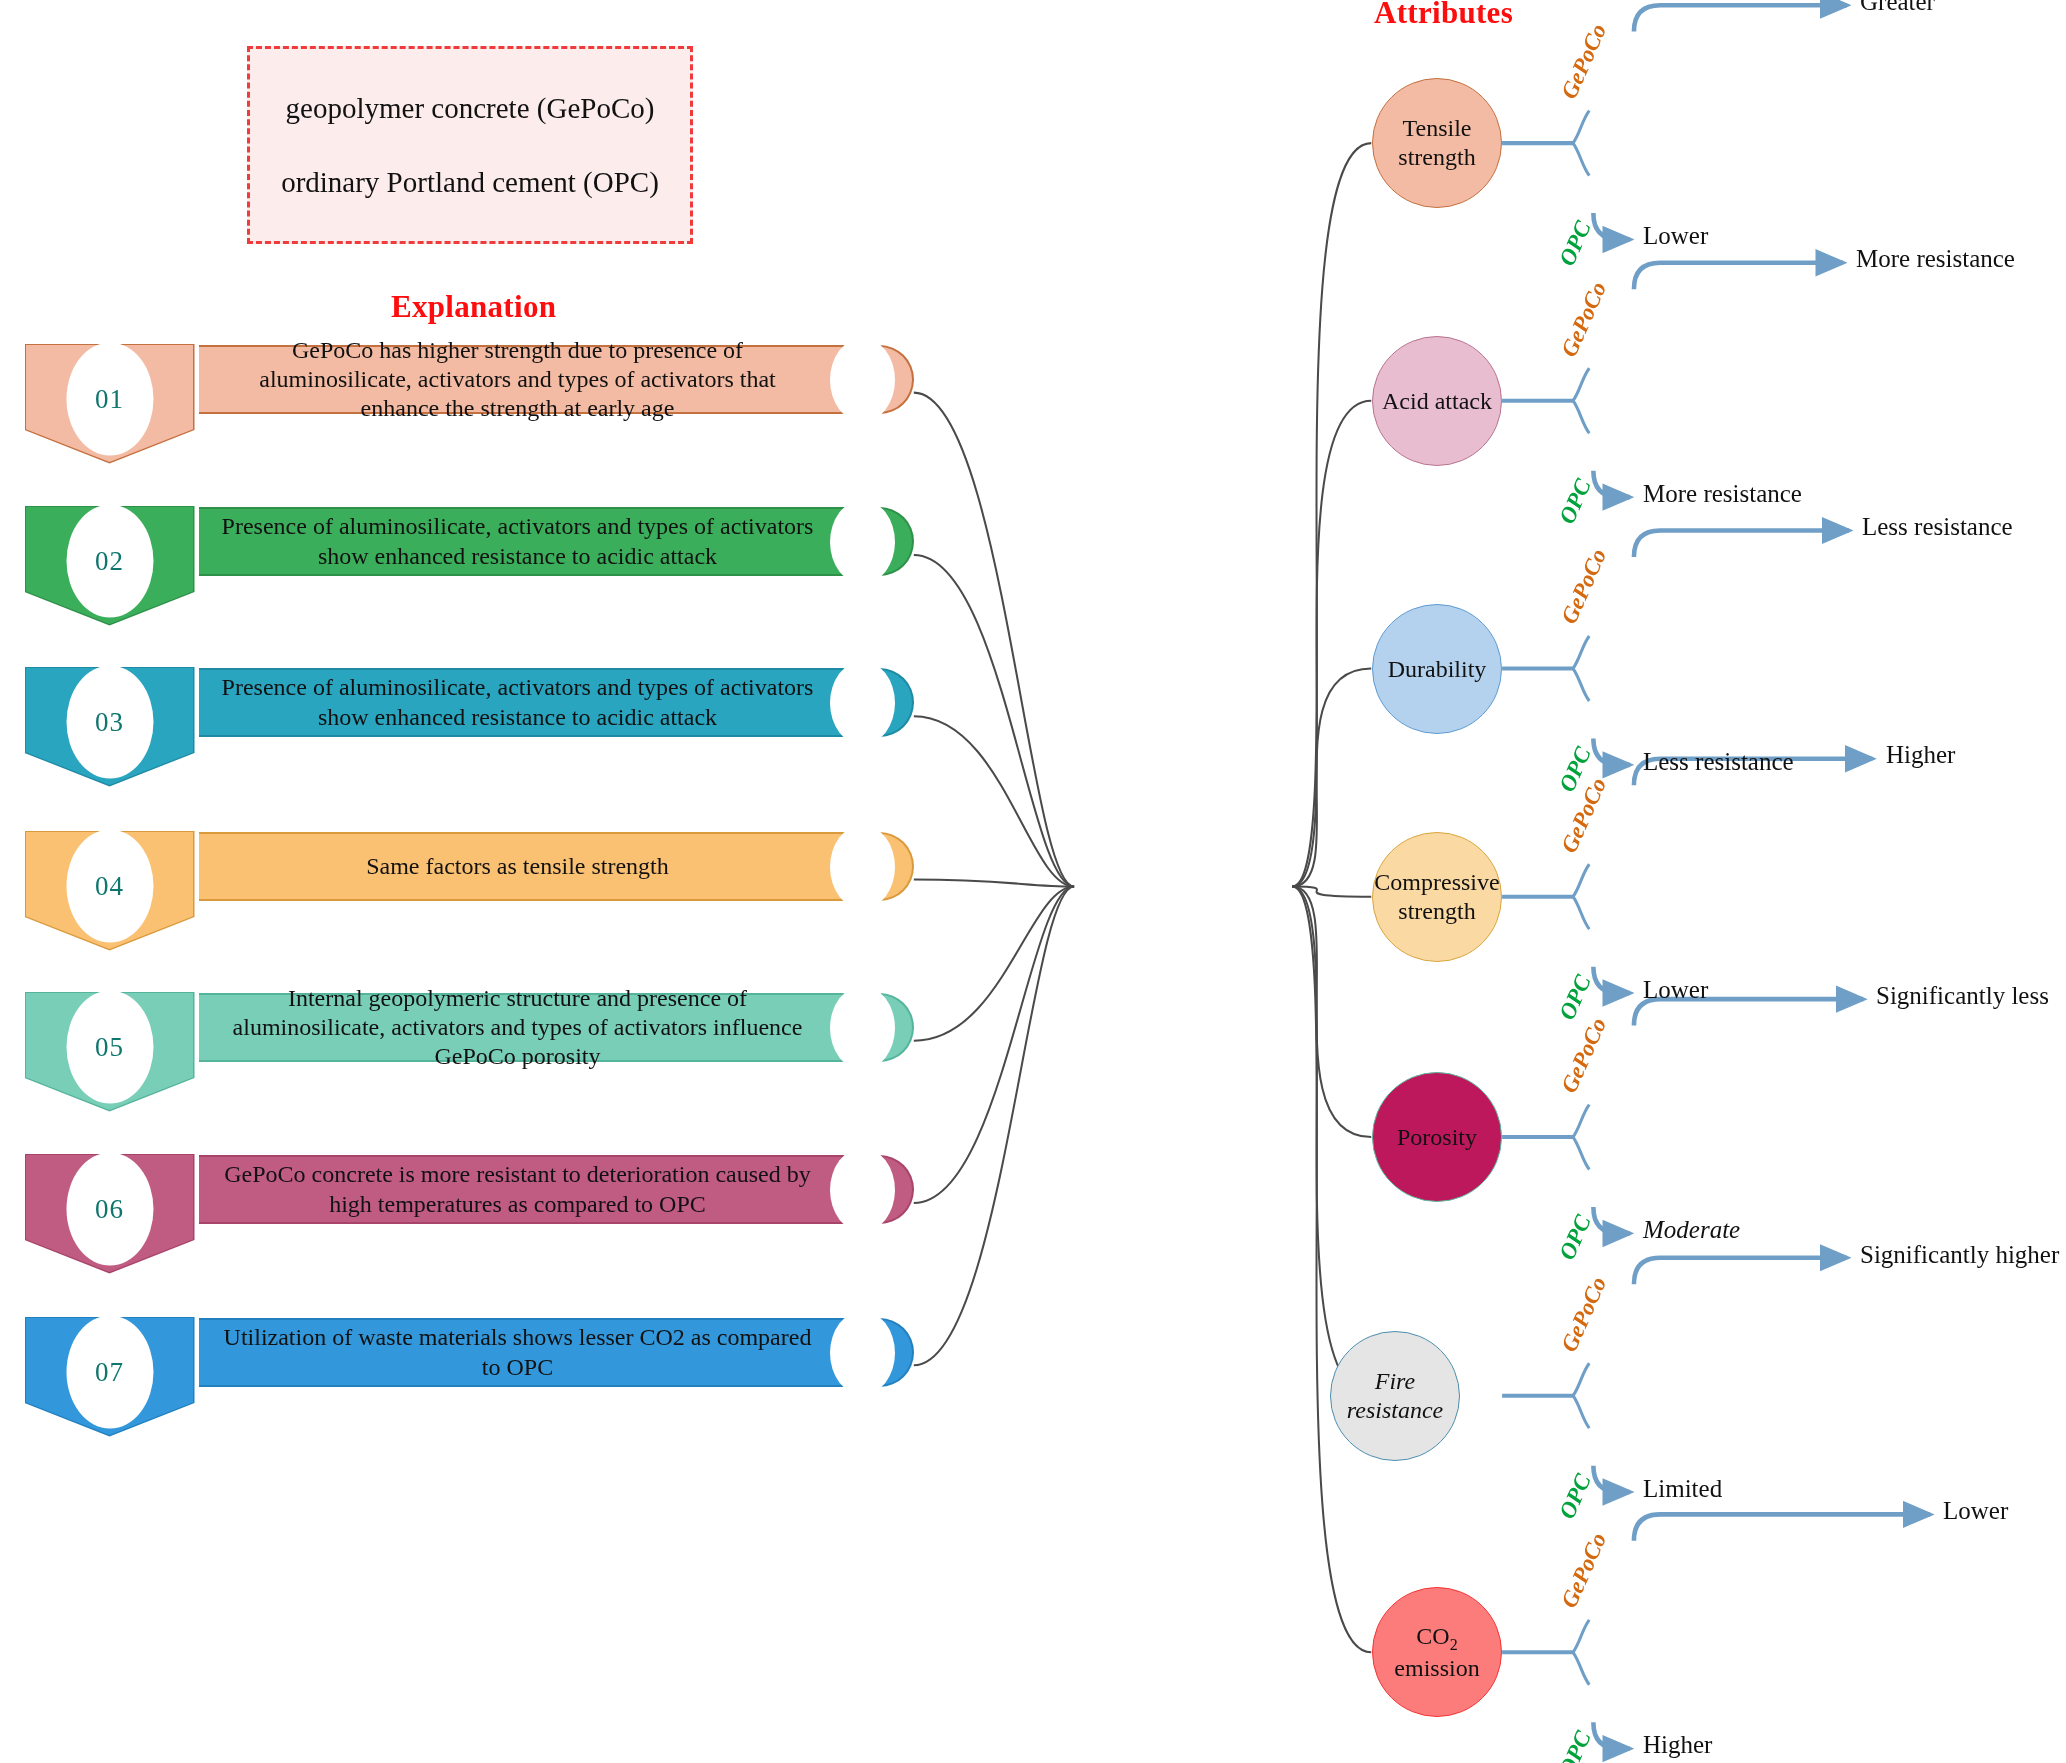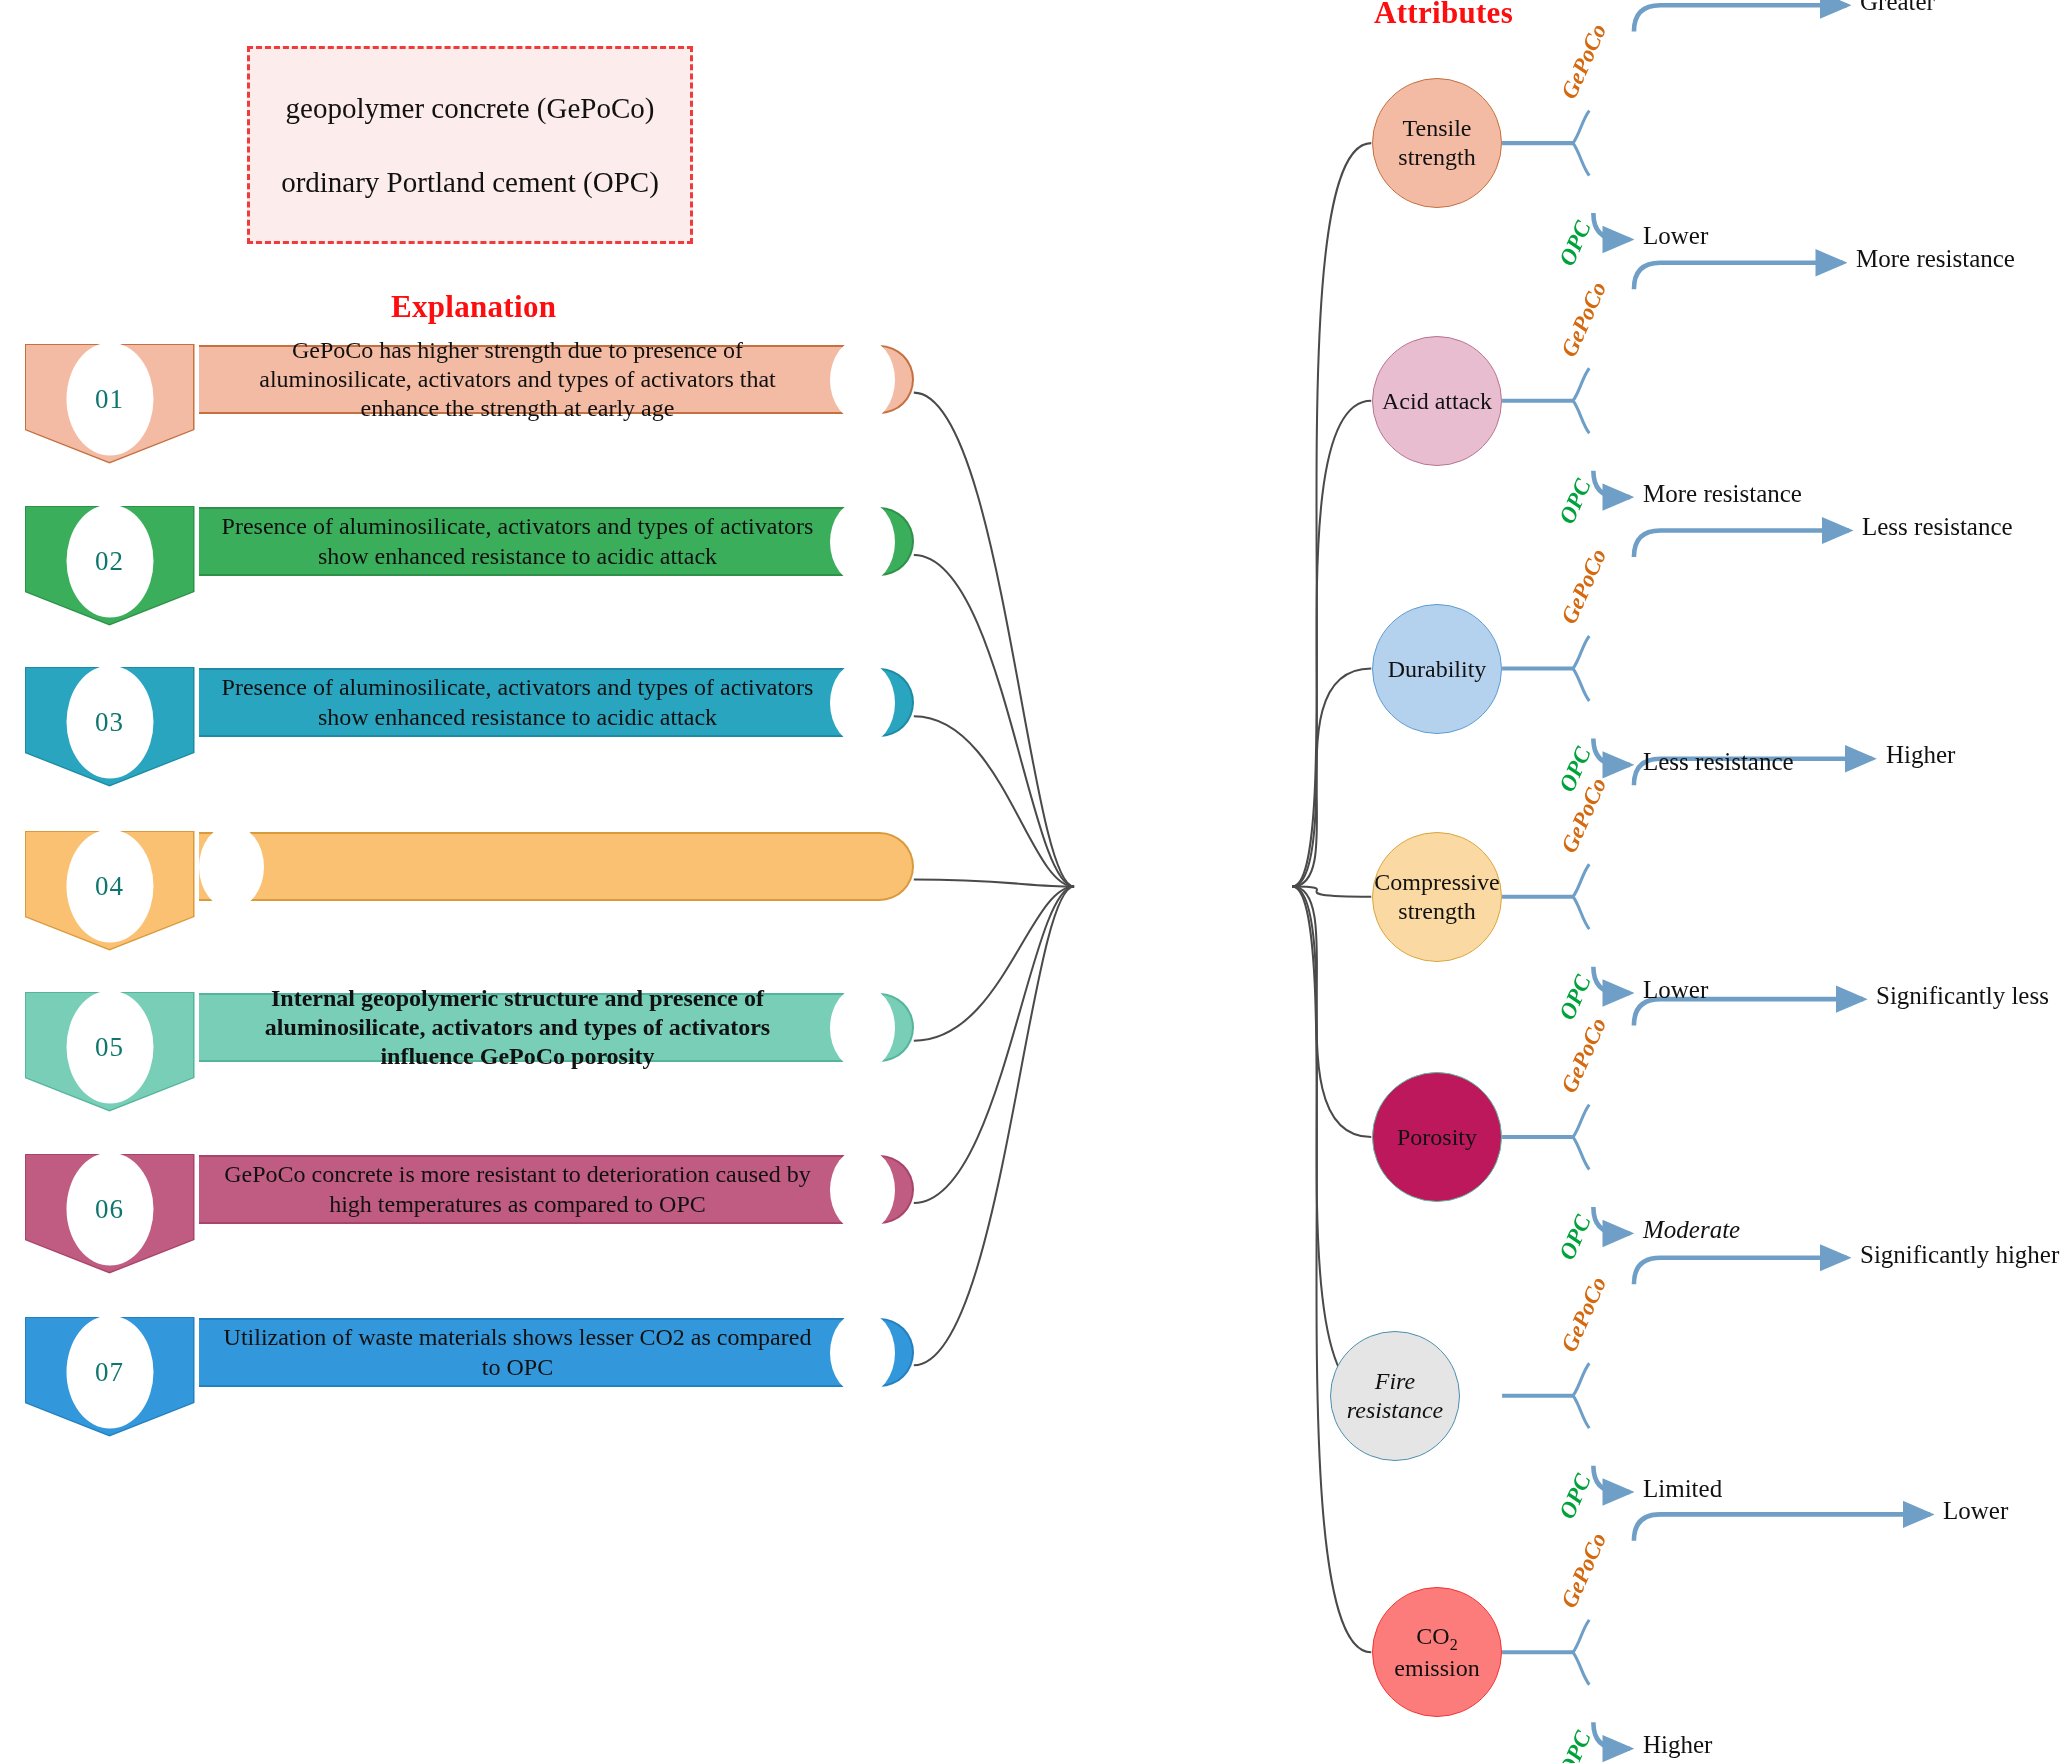--- a/index.html
+++ b/index.html
@@ -195,32 +195,33 @@
       </div>
       <div class="exp-row" style="top: 832px;">
         <div class="badge">
           <div class="badge-shape" style="background: rgb(217, 154, 60); z-index: 0; left: -1.5px; top: -1.5px; width: calc(100% + 3px); height: calc(100% + 3px);"></div>
           <div class="badge-shape" style="background: rgb(251, 193, 115); z-index: 1;"></div>
           <div class="badge-oval" style="z-index: 2;">
             <span class="badge-num">04</span>
           </div>
         </div>
         <div class="bar" style="width: 715px; background: rgb(251, 193, 115); border-top: 2px solid rgb(217, 154, 60); border-right: 2px solid rgb(217, 154, 60); border-bottom: 2px solid rgb(217, 154, 60); border-left: none; border-image: initial;">
+          <div class="bar-text">Same factors as tensile strength</div>
           <div class="bar-cap"></div>
         </div>
       </div>
       <div class="exp-row" style="top: 993px;">
         <div class="badge">
           <div class="badge-shape" style="background: rgb(85, 180, 156); z-index: 0; left: -1.5px; top: -1.5px; width: calc(100% + 3px); height: calc(100% + 3px);"></div>
           <div class="badge-shape" style="background: rgb(121, 206, 184); z-index: 1;"></div>
           <div class="badge-oval" style="z-index: 2;">
             <span class="badge-num">05</span>
           </div>
         </div>
-        <div class="bar" style="width: 715px; background: rgb(121, 206, 184); border-top: 2px solid rgb(85, 180, 156); border-right: 2px solid rgb(85, 180, 156); border-bottom: 2px solid rgb(85, 180, 156); border-left: none; border-image: initial; font-weight: bold;">
+        <div class="bar" style="width: 715px; background: rgb(121, 206, 184); border-top: 2px solid rgb(85, 180, 156); border-right: 2px solid rgb(85, 180, 156); border-bottom: 2px solid rgb(85, 180, 156); border-left: none; border-image: initial;">
           <div class="bar-text">Internal geopolymeric structure and presence of aluminosilicate, activators and types of activators influence GePoCo porosity</div>
           <div class="bar-cap"></div>
         </div>
       </div>
       <div class="exp-row" style="top: 1155px;">
         <div class="badge">
           <div class="badge-shape" style="background: rgb(168, 68, 106); z-index: 0; left: -1.5px; top: -1.5px; width: calc(100% + 3px); height: calc(100% + 3px);"></div>
           <div class="badge-shape" style="background: rgb(192, 91, 129); z-index: 1;"></div>
           <div class="badge-oval" style="z-index: 2;">
             <span class="badge-num">06</span>

